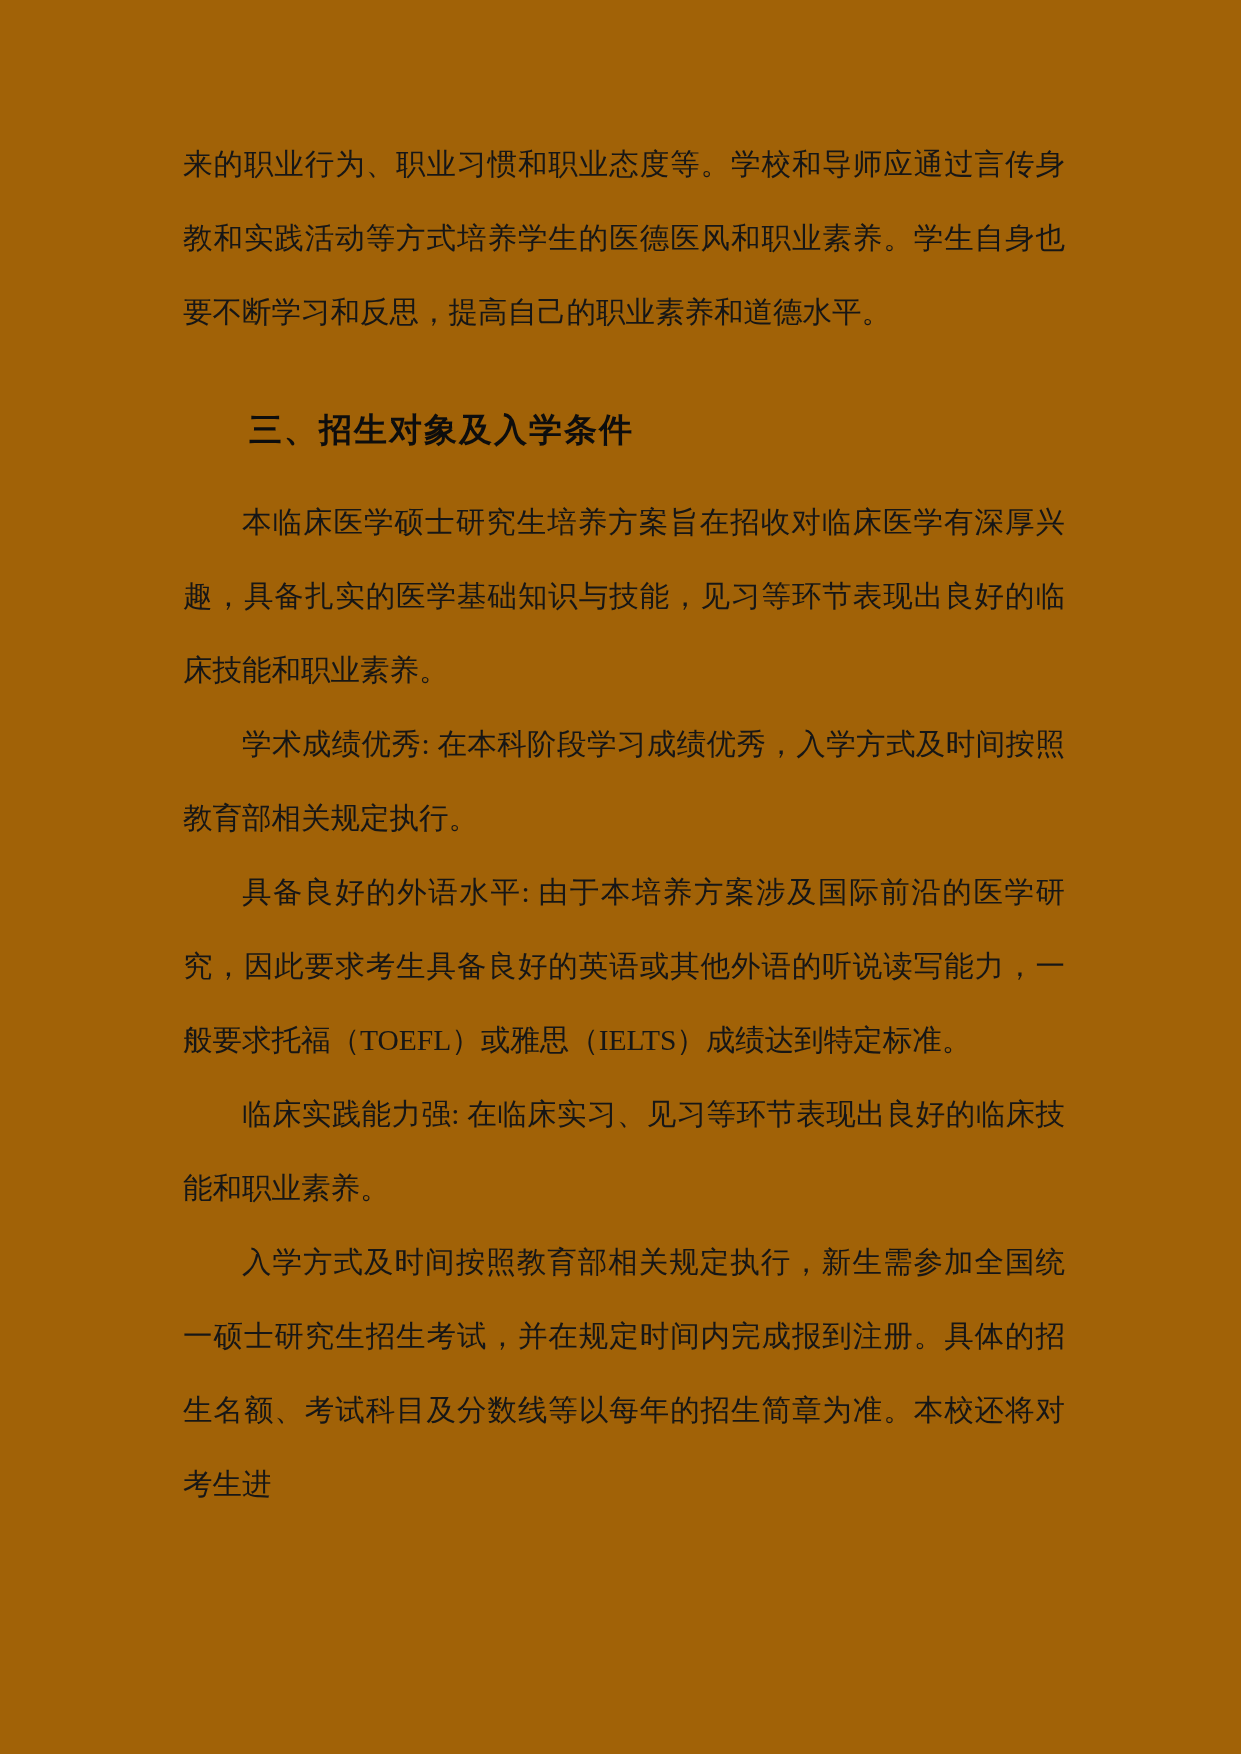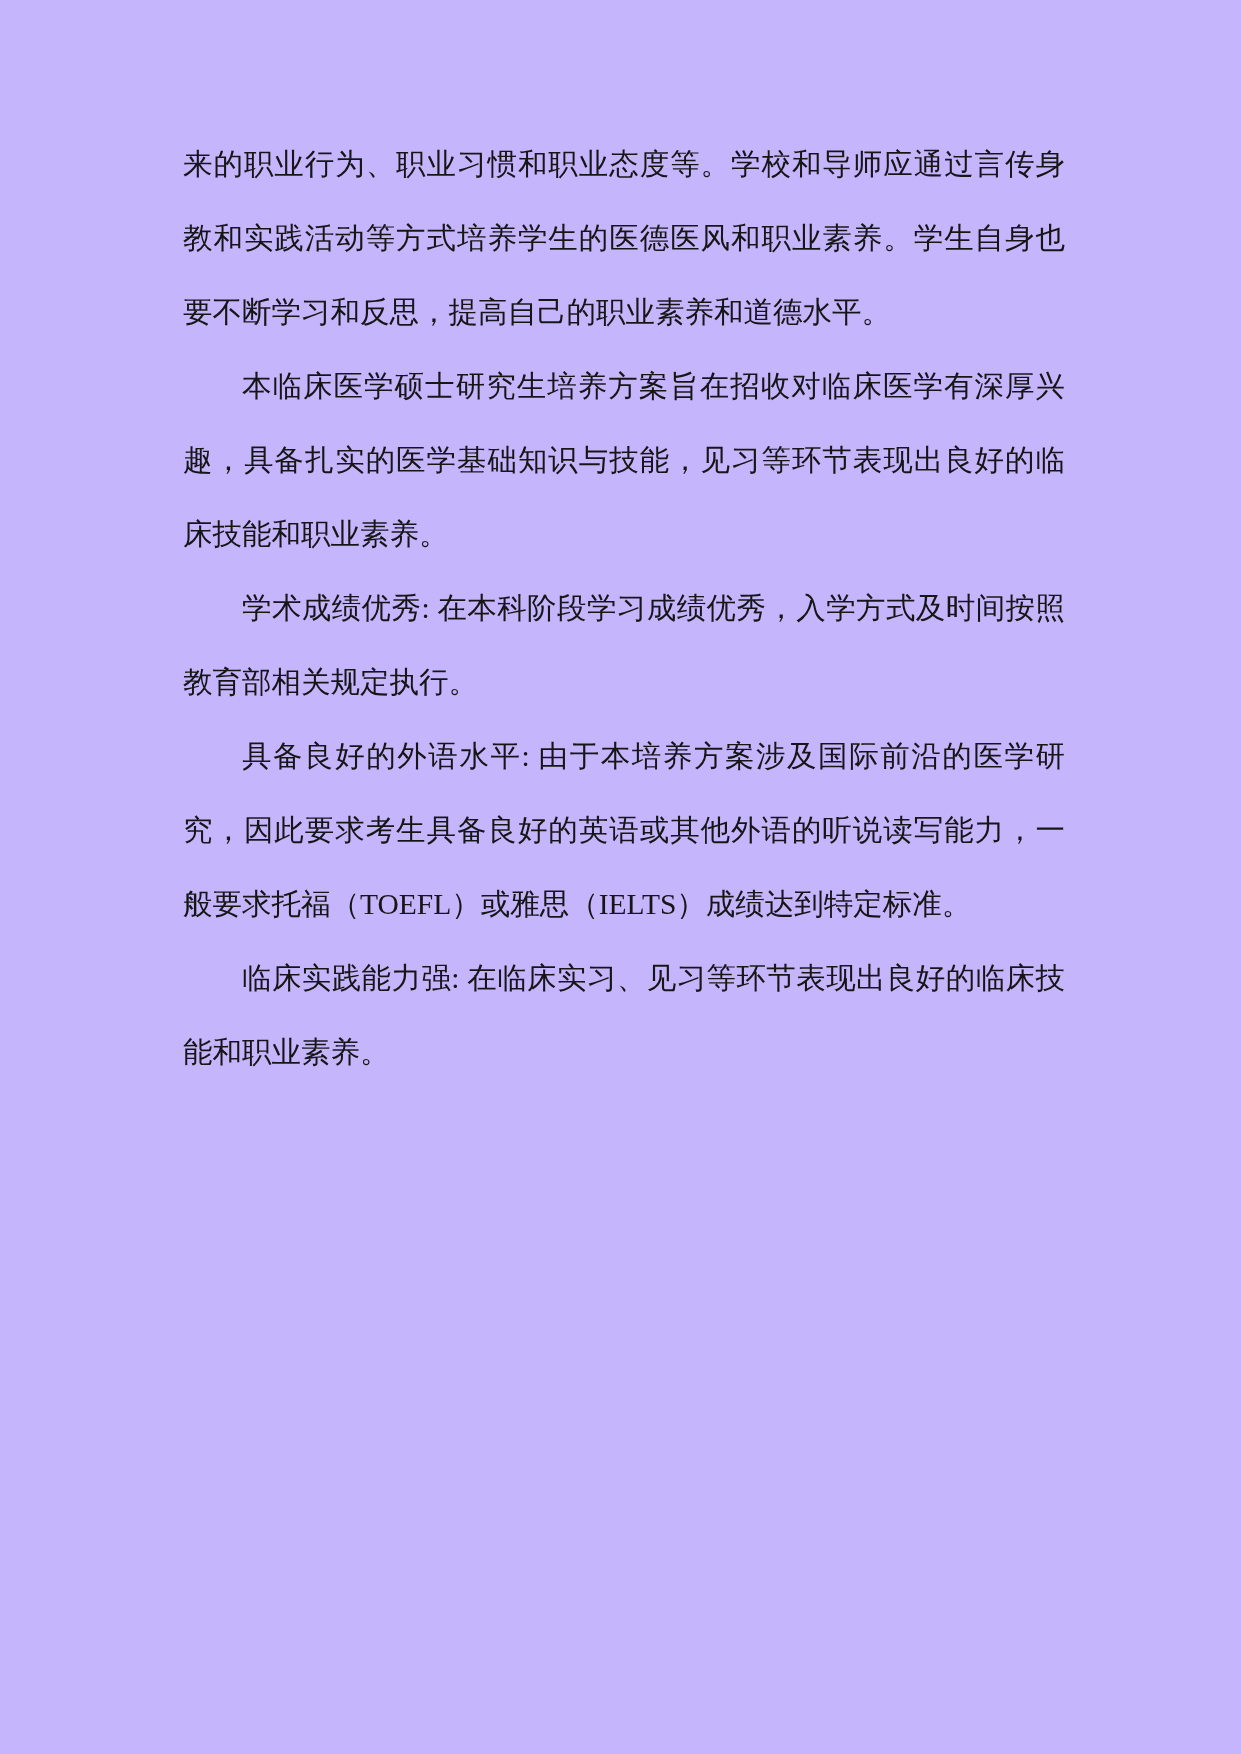--- a/index.html
+++ b/index.html
@@ -4,21 +4,21 @@
 <style>
   html, body {
     margin: 0;
     padding: 0;
     background: #ffffff;
   }
   .page {
     position: relative;
     width: 1241px;
     height: 1754px;
-    background: #c4b5fd;
+    background: #a16207;
     overflow: hidden;
   }
   .content {
     position: absolute;
     top: 127px;
     left: 183px;
     width: 882px;
     color: #161616;
     font-family: "Liberation Serif", "DejaVu Serif", serif;
   }
@@ -45,25 +45,27 @@
   }
 </style>
 </head>
 <body>
 
 <div class="page">
   <div class="content">
 
     <p class="para">来的职业行为、职业习惯和职业态度等。学校和导师应通过言传身教和实践活动等方式培养学生的医德医风和职业素养。学生自身也要不断学习和反思，提高自己的职业素养和道德水平。</p>
 
+    <h2 class="section-heading">三、招生对象及入学条件</h2>
 
     <p class="para indent">本临床医学硕士研究生培养方案旨在招收对临床医学有深厚兴趣，具备扎实的医学基础知识与技能，见习等环节表现出良好的临床技能和职业素养。</p>
 
     <p class="para indent">学术成绩优秀: 在本科阶段学习成绩优秀，入学方式及时间按照教育部相关规定执行。</p>
 
 
     <p class="para indent">具备良好的外语水平: 由于本培养方案涉及国际前沿的医学研究，因此要求考生具备良好的英语或其他外语的听说读写能力，一般要求托福（TOEFL）或雅思（IELTS）成绩达到特定标准。</p>
 
     <p class="para indent">临床实践能力强: 在临床实习、见习等环节表现出良好的临床技能和职业素养。</p>
 
+    <p class="para indent">入学方式及时间按照教育部相关规定执行，新生需参加全国统一硕士研究生招生考试，并在规定时间内完成报到注册。具体的招生名额、考试科目及分数线等以每年的招生简章为准。本校还将对考生进</p>
 
   </div>
 </div>
 
 </body></html>

